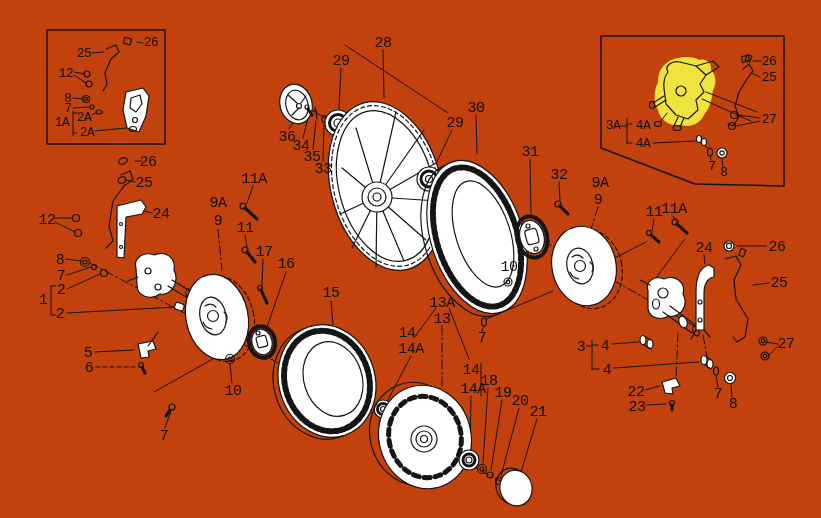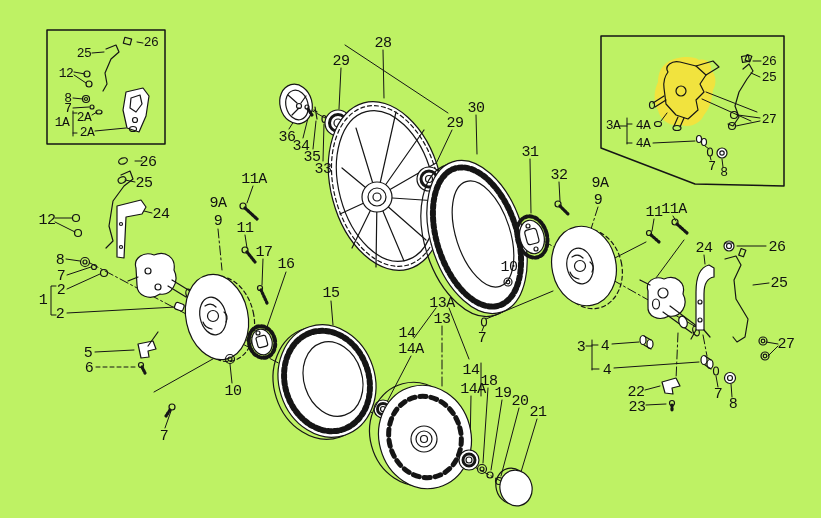--- a/index.html
+++ b/index.html
@@ -1,16 +1,16 @@
 <!DOCTYPE html>
 <html><head>
 <meta charset="utf-8">
 <style>
   html,body{margin:0;padding:0;background:#fff;}
-  .stage{position:relative;width:821px;height:518px;background:#bef264;overflow:hidden;
+  .stage{position:relative;width:821px;height:518px;background:#c2410c;overflow:hidden;
          font-family:"Liberation Mono","DejaVu Sans Mono",monospace;}
   svg{position:absolute;left:0;top:0;}
   svg .s{stroke:#151515;fill:none;stroke-width:1.2;stroke-linecap:round;stroke-linejoin:round;}
   svg .fw{fill:#ffffff;}
   svg .band{stroke-width:3;}
   svg .tread{stroke-width:6;stroke-dasharray:3.5 3;}
   svg .teeth{stroke-width:4;stroke-dasharray:3 2.5;}
   svg .race{stroke-width:5;stroke-dasharray:6 5;}
   svg .thread{stroke-width:3.2;stroke-dasharray:1.6 1.6;}
   svg .dd{stroke-width:1;stroke-dasharray:9 3 2 3;}

